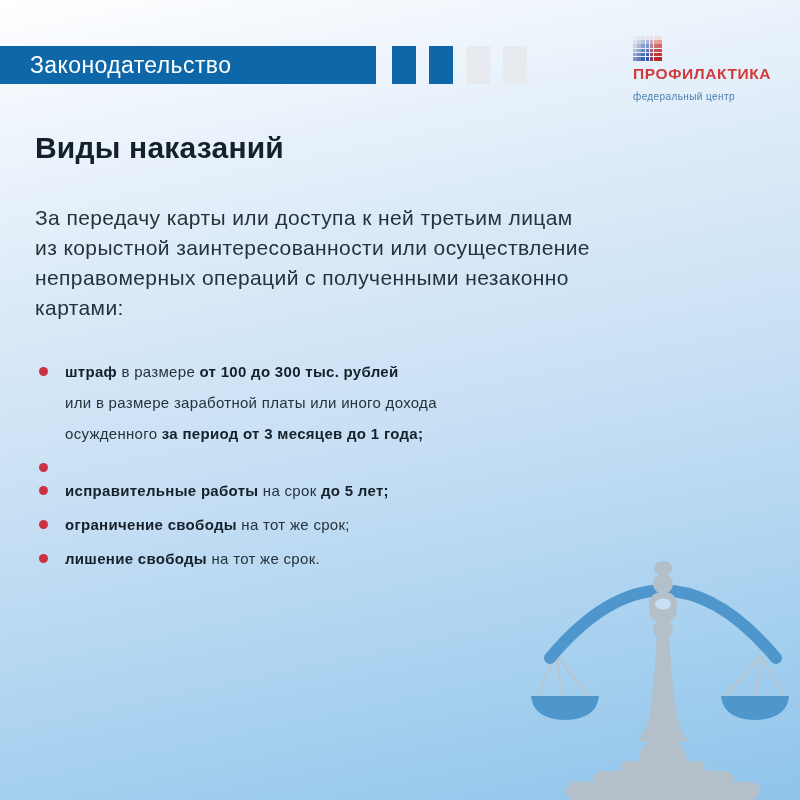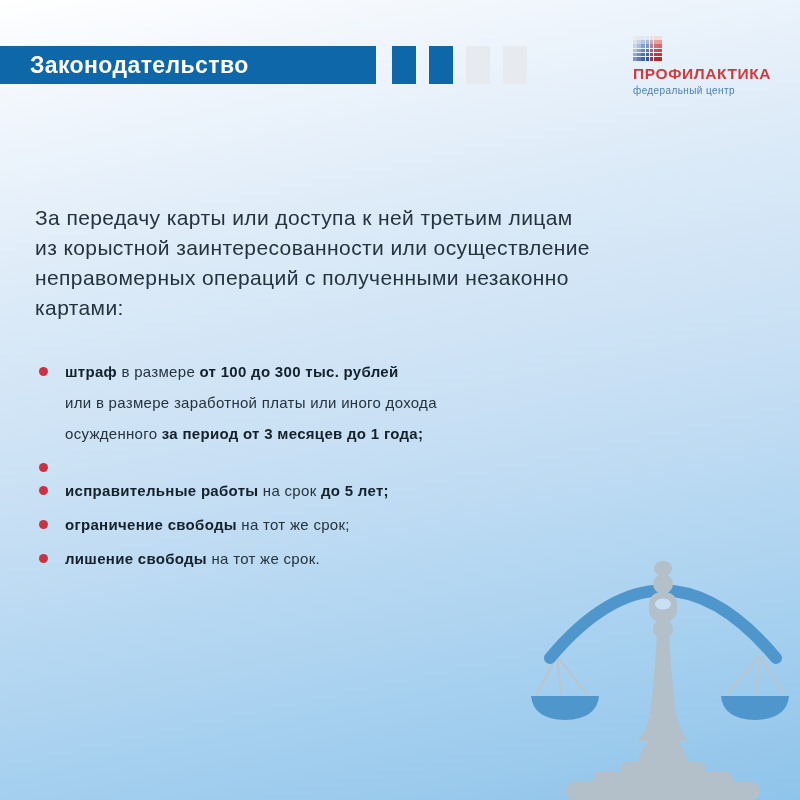--- a/index.html
+++ b/index.html
@@ -10,37 +10,37 @@
   }
   .card{
     position:relative;width:800px;height:800px;overflow:hidden;
     background:linear-gradient(168deg,#ffffff 0%,#f4f8fd 9%,#ddebf8 30%,#c7dff4 54%,#aad2f0 78%,#8fc4ea 100%);
   }
 
   
   .ribbon{
     position:absolute;left:0;top:46px;width:376px;height:38px;
     background:var(--ribbon-blue);
-    color:#ffffff;font-weight:700;font-size:23px;line-height:38px;
+    color:#ffffff;font-weight:400;font-size:23px;line-height:38px;
     padding-left:30px;box-sizing:border-box;letter-spacing:.4px;
   }
   .hsq-row{position:absolute;left:392px;top:46px;display:flex;gap:13px;}
   .hsq{width:24px;height:38px;}
 
   
   .logo{
     position:absolute;top:36px;left:633px;width:160px;
     display:flex;flex-direction:column;
   }
   .mosaic{
     display:grid;grid-template-columns:repeat(7,3.6px);grid-auto-rows:3.6px;
     gap:.6px;margin-bottom:4px;
   }
   .brand{font-size:15.5px;font-weight:700;letter-spacing:.6px;color:var(--brand-red);}
-  .brand-sub{font-size:10px;color:var(--brand-blue);margin-top:2px;letter-spacing:.4px;}
+  .brand-sub{font-size:10px;color:var(--brand-blue);margin-top:8px;letter-spacing:.4px;}
 
   
   .heading{
     position:absolute;left:35px;top:131px;
     font-size:30px;font-weight:700;color:var(--text-dark);letter-spacing:.2px;
   }
   .intro{
     position:absolute;left:35px;top:203px;width:700px;
     font-size:21px;line-height:30px;color:var(--text-body);
     white-space:pre-line;letter-spacing:.4px;
@@ -117,20 +117,21 @@
         <div style="background: rgb(63, 98, 174);"></div>
         <div style="background: rgb(47, 84, 166);"></div>
         <div style="background: rgb(140, 58, 83);"></div>
         <div style="background: rgb(176, 44, 50);"></div>
         <div style="background: rgb(186, 37, 36);"></div>
       </div>
     <div class="brand">ПРОФИЛАКТИКА</div>
     <div class="brand-sub">федеральный центр</div>
   </div>
 
+  <h1 class="heading" style="margin:0;">Виды наказаний</h1>
 
   <div class="intro">За передачу карты или доступа к ней третьим лицам
 из корыстной заинтересованности или осуществление
 неправомерных операций с полученными незаконно
 картами:</div>
 
   <ul class="plist">
       <li>
         <span class="dot" style="background: rgb(203, 49, 64);"></span>
         <span class="li-body"><span class="b">штраф</span><span> в размере </span><span class="b">от 100 до 300 тыс. рублей</span><br><span>или в размере заработной платы или иного дохода</span><br><span>осужденного </span><span class="b">за период от 3 месяцев до 1 года;</span></span>

